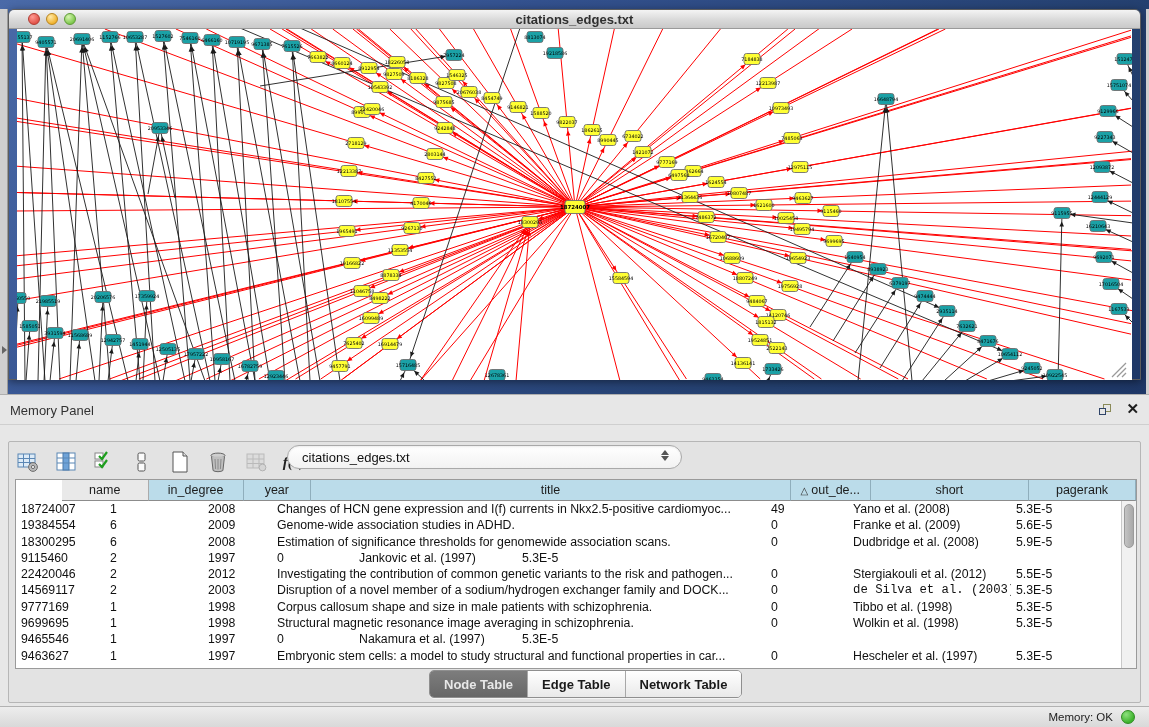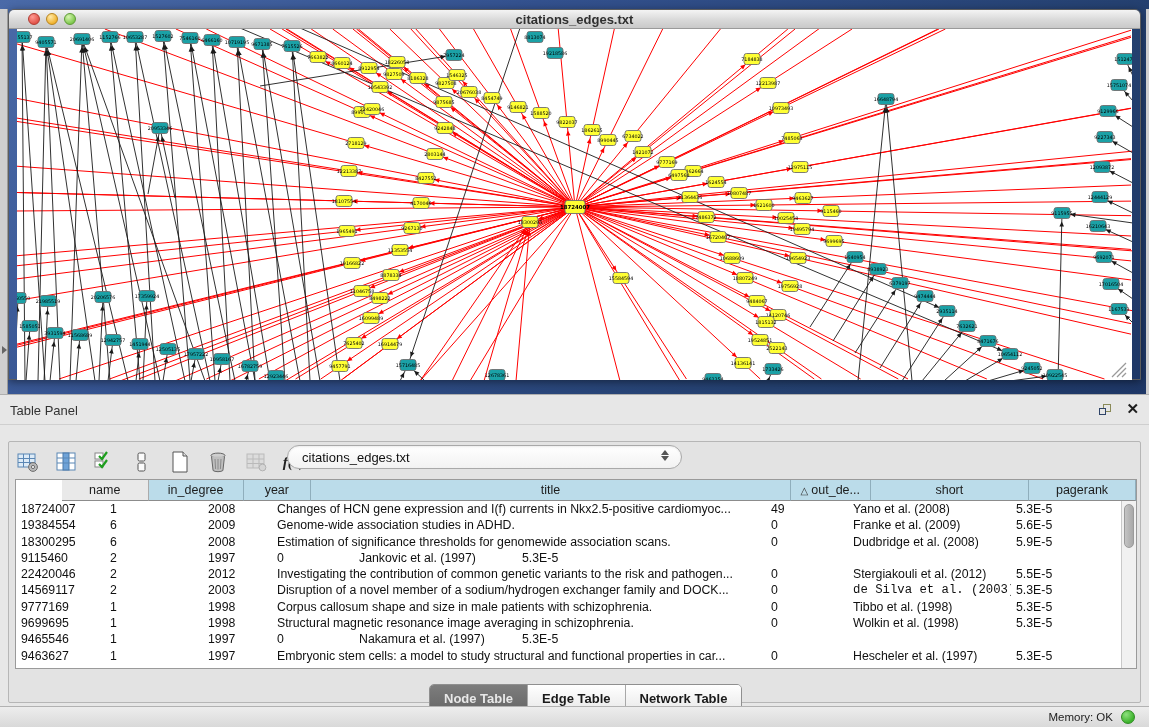--- a/index.html
+++ b/index.html
@@ -58,21 +58,21 @@
            font-size:12.5px; color:#1c1c1c; display:flex; align-items:center; justify-content:center; cursor:pointer; overflow:hidden; white-space:nowrap; }
   .hcell.gray { background:#E9E9E9; border-right-color:#ABABAB; }
   .hcell .tri { font-size:10px; margin-right:3px; color:#333; }
   #tbody { position:absolute; left:0; top:21px; right:15px; bottom:0; }
   .trow { display:flex; height:16.3px; cursor:default; }
   .tcell { font-size:12.3px; color:#101010; padding-left:5px; white-space:nowrap; overflow:hidden; line-height:16.3px; }
   #vscroll { position:absolute; right:0; top:21px; width:15px; bottom:0; background:#F1F1F1; border-left:1px solid #C9C9C9; }
   #vthumb { position:absolute; left:2px; top:3px; width:10px; height:44px; background:linear-gradient(90deg,#c4c4c4,#a8a8a8); border-radius:6px; border:1px solid #9a9a9a; }
 
   
-  #seg { position:absolute; left:420px; top:242px; height:28px; display:flex; border:1px solid #8f8f8f; border-radius:5px; overflow:hidden; box-shadow:0 1px 0 rgba(255,255,255,.6); }
+  #seg { position:absolute; left:420px; top:228px; height:28px; display:flex; border:1px solid #8f8f8f; border-radius:5px; overflow:hidden; box-shadow:0 1px 0 rgba(255,255,255,.6); }
   .seg-item { height:100%; display:flex; align-items:center; justify-content:center; font-size:13px; font-weight:bold;
               padding:0 14px; background:linear-gradient(#ffffff,#e9e9e9); color:#1a1a1a; border-right:1px solid #a8a8a8; cursor:pointer; }
   .seg-item:last-child { border-right:none; }
   .seg-item.active { background:linear-gradient(#7d7d7d,#676767); color:#E8E8E8; }
 
   
   #statusbar { position:absolute; left:0; top:311px; width:100%; height:22px; background:linear-gradient(#EDEDED,#D8D8D8); border-top:1px solid #B2B2B2; }
   #mem-label { position:absolute; right:36px; top:4px; font-size:11.5px; color:#222; }
   #mem-dot { position:absolute; right:14px; top:3px; width:14px; height:14px; border-radius:50%;
              background:radial-gradient(circle at 35% 30%,#8ee07f,#3DB32C 70%); border:1px solid #2E8A22; }
@@ -922,21 +922,21 @@
     </div>
     <div id="left-strip"></div>
     <div id="strip-arrow"></div>
     <div id="right-strip"></div>
   </div>
 
   <div id="splitter-grip">╱╱</div>
 
   <div id="table-panel">
     <div id="tp-header">
-      <span id="tp-title">Table Panel</span>
+      <span id="tp-title">Memory Panel</span>
       <span id="tp-float">
           <i class="sq1"></i>
           <i class="sq2"></i>
         </span>
       <span id="tp-close">✕</span>
     </div>
 
     <div id="tp-body">
       <div id="tp-toolbar">
         <span class="tbtn">

